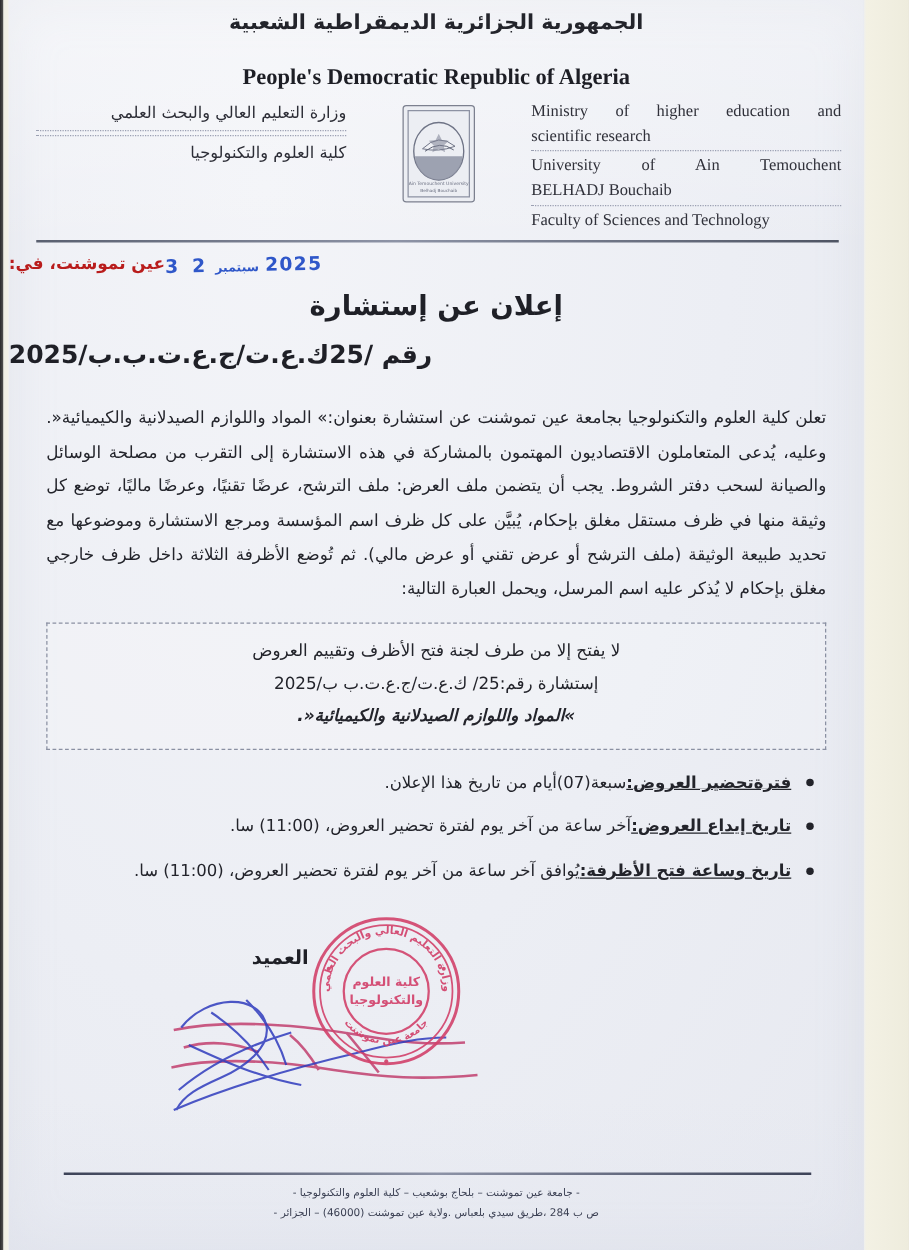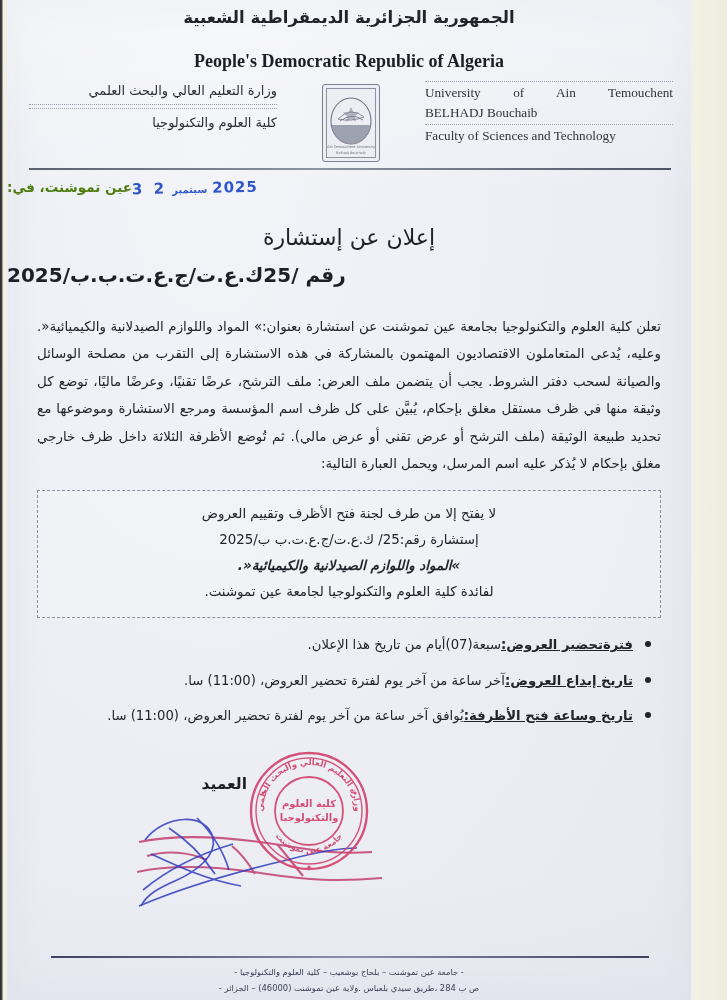--- a/index.html
+++ b/index.html
@@ -100,38 +100,38 @@
 
   .hdr-rule{
     margin:6px 20px 0 22px;
     height:2px;
     background:linear-gradient(90deg,#6d7siblings 0%,#5a6070 0%,#7e8496 50%,#4e5463 100%);
     background:linear-gradient(90deg,#5a6070,#8d93a6 45%,#4e5463);
   }
   .datestamp-wrap{
     display:flex;justify-content:flex-end;padding:0 36px 0 0;margin-top:9px;
   }
-  .ds-label{font-size:13.5px;font-weight:700;color:#4d7c0f;}
+  .ds-label{font-size:13.5px;font-weight:700;color:#b91c1c;}
   .ds-ink{
     font-family:"DejaVu Sans","Liberation Sans",sans-serif;
     color:#2f57c9;
     font-weight:700;
     letter-spacing:1px;
     display:inline-flex;align-items:baseline;gap:5px;
     transform:rotate(-1.2deg);
     margin-right:10px;
   }
   .ds-d{font-size:15px;letter-spacing:3px;}
   .ds-m{font-size:10px;}
   .ds-y{font-size:15px;}
 
   
   .title-main{
-    text-align:center;margin-top:28px;
-    font-size:22px;font-weight:400;color:#1f2027;
+    text-align:center;margin-top:12px;
+    font-size:22px;font-weight:700;color:#1f2027;
     letter-spacing:.5px;
   }
   .title-sub{
     text-align:left;margin-top:13px;
     font-size:20px;font-weight:700;color:#1f2027;
     direction:rtl;
   }
 
   
   .body{
@@ -211,20 +211,22 @@
 <div class="paper"></div>
 
 <div class="sheet">
 
   <div class="hdr-ar-title">الجمهورية الجزائرية الديمقراطية الشعبية</div>
   <div class="hdr-en-title">People's Democratic Republic of Algeria</div>
 
   <div class="hdr-cols">
 
     <div class="hdr-en">
+      <div class="row just">Ministry of higher education   and</div>
+      <div class="row">scientific research</div>
       <div class="dashrule"></div>
       <div class="row just">University   of   Ain   Temouchent</div>
       <div class="row">BELHADJ Bouchaib</div>
       <div class="dashrule"></div>
       <div class="row">Faculty of Sciences and Technology</div>
     </div>
 
     <div class="logo">
       <svg width="56" height="76" viewBox="0 0 56 76" aria-hidden="true">
         <rect x="3.5" y="3.5" width="49" height="69" fill="none" stroke="#8d92a3" stroke-width="1"></rect>
@@ -259,21 +261,20 @@
 
   <div class="title-main">إعلان عن إستشارة</div>
   <div class="title-sub">رقم /25ك.ع.ت/ج.ع.ت.ب.ب/2025</div>
 
   <div class="body">تعلن <b>كلية العلوم والتكنولوجيا بجامعة عين تموشنت</b> عن استشارة بعنوان:» المواد واللوازم الصيدلانية والكيميائية«.  وعليه، يُدعى المتعاملون الاقتصاديون المهتمون بالمشاركة في هذه الاستشارة إلى التقرب من مصلحة الوسائل والصيانة لسحب دفتر الشروط. يجب أن يتضمن ملف العرض: <b>ملف الترشح، عرضًا تقنيًا، وعرضًا ماليًا،</b> توضع كل وثيقة منها في ظرف مستقل مغلق بإحكام، يُبيَّن على كل ظرف اسم المؤسسة ومرجع الاستشارة وموضوعها مع تحديد طبيعة الوثيقة (ملف الترشح أو عرض تقني أو عرض مالي). ثم تُوضع الأظرفة الثلاثة داخل ظرف خارجي مغلق بإحكام لا يُذكر عليه اسم المرسل، ويحمل العبارة التالية:</div>
 
   <div class="quote-box">
     <div>لا يفتح إلا من طرف لجنة فتح الأظرف وتقييم العروض</div>
     <div>إستشارة رقم:25/ ك.ع.ت/ج.ع.ت.ب ب/2025</div>
     <div class="strong">»المواد واللوازم الصيدلانية والكيميائية«.</div>
-    <div>لفائدة كلية العلوم والتكنولوجيا لجامعة عين تموشنت.</div>
   </div>
 
   <ul class="bullets">
     <li>
       <span class="lbl">فترةتحضير العروض:</span><span>سبعة(07)أيام من تاريخ هذا الإعلان.</span>
     </li>
     <li>
       <span class="lbl">تاريخ إيداع العروض:</span><span>آخر ساعة من آخر يوم لفترة تحضير العروض، (11:00) سا.</span>
     </li>
     <li>

